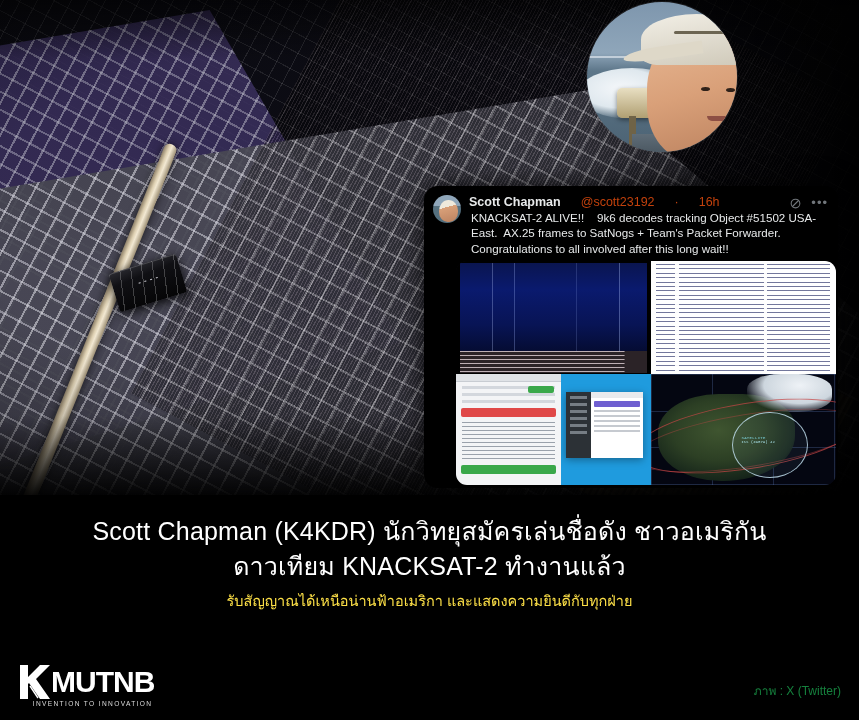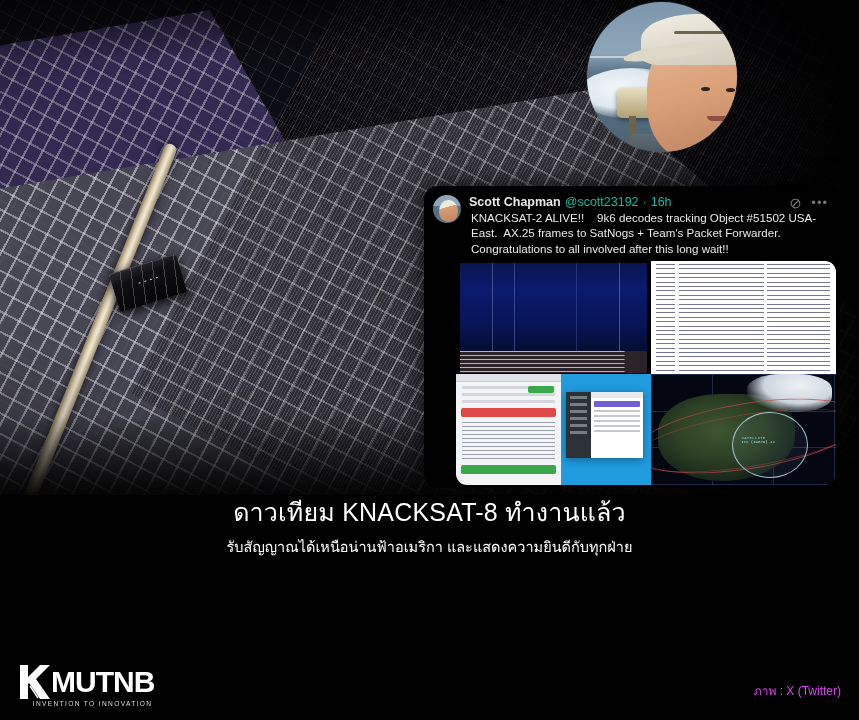--- a/index.html
+++ b/index.html
@@ -147,23 +147,23 @@
   .tw-head{display:flex;align-items:flex-start;padding:9px 10px 0 9px;}
   .tw-avatar{
     width:28px;height:28px;border-radius:50%;flex:0 0 28px;margin-right:8px;overflow:hidden;
     background:linear-gradient(#8fa6ba 0 38%,#55707f 38% 100%);position:relative;
   }
   .tw-avatar:after{
     content:"";position:absolute;left:6px;top:5px;width:19px;height:22px;border-radius:50% 50% 45% 45%;
     background:linear-gradient(165deg,#efe9dc 0 34%,#d9a079 34%,#bb8260 100%);
   }
   .tw-meta{flex:1 1 auto;min-width:0;}
-  .tw-nameline{display:flex;align-items:baseline;gap:4px;font-size:12.5px;line-height:15px;}
+  .tw-nameline{display:flex;align-items:baseline;gap:20px;font-size:12.5px;line-height:15px;}
   .tw-name{font-weight:bold;color:#e7e9ea;white-space:nowrap;}
-  .tw-handle,.tw-dot,.tw-time{color:#14b8a6;font-weight:normal;white-space:nowrap;}
+  .tw-handle,.tw-dot,.tw-time{color:#c2410c;font-weight:normal;white-space:nowrap;}
   .tw-actions{display:flex;align-items:center;gap:9px;padding-top:1px;}
   .grok-icon{width:13px;height:13px;color:#71767b;}
   .more-dots{color:#71767b;font-size:13px;letter-spacing:1px;line-height:10px;}
   .tw-text{
     padding:1px 12px 0 47px;margin-top:-14px;
     color:#e7e9ea;font-size:11.6px;line-height:15.4px;
     white-space:pre-wrap;word-break:break-word;
   }
 
   
@@ -250,32 +250,32 @@
   .fp-label{position:absolute;left:49%;top:56%;color:#7fd8e4;font-size:4px;
     font-family:"Liberation Mono","DejaVu Sans Mono",monospace;letter-spacing:.3px;white-space:nowrap;}
   .fp-label b{display:block;font-weight:normal;color:#aee9f2;font-size:3.5px;}
 
   
   #caption{position:absolute;left:0;top:495px;width:859px;height:160px;text-align:center;}
   .cap-l1,.cap-l2,.cap-l3{
     color:#fff;font-size:25px;line-height:35px;font-weight:normal;letter-spacing:.2px;
   }
   .cap-l1{padding-top:19px;}
-  .cap-sub{color:#ffffff;font-size:14.5px;line-height:20px;padding-top:7px;}
+  .cap-sub{color:#fde047;font-size:14.5px;line-height:20px;padding-top:7px;}
 
   
   #footer{position:absolute;left:0;top:655px;width:859px;height:65px;}
   .logo{position:absolute;left:20px;top:10px;}
   .logo-main{display:flex;align-items:center;}
   .logo-k{position:relative;width:30px;height:34px;margin-right:1px;}
   .logo-k svg{display:block;}
   .logo-word{font-size:30px;font-weight:bold;letter-spacing:-1px;color:#fff;line-height:30px;
              font-family:Liberation Sans, sans-serif;}
   .logo-tag{color:#ddd;font-size:6.6px;letter-spacing:1.35px;text-align:right;padding-right:2px;margin-top:1px;}
-  .credit{position:absolute;right:18px;top:26px;color:#d946ef;font-size:12px;}
+  .credit{position:absolute;right:18px;top:26px;color:#15803d;font-size:12px;}
 </style>
 </head>
 <body>
 
 <div id="hero">
   <div class="panel-layer wing-dark"></div>
   <div class="panel-layer wing-purple"></div>
   <div class="panel-layer wing-light"></div>
   <div class="ribs"></div>
   <div class="amber"></div>
@@ -381,21 +381,22 @@
       <div class="fp-label">
         <span>SATELLITE</span>
         <b>ISS (ZARYA) 42</b>
       </div>
     </div>
 
   </div>
 </div>
 
 <div id="caption">
-  <div class="cap-l3">ดาวเทียม KNACKSAT-8 ทำงานแล้ว</div>
+  <div class="cap-l1">Scott Chapman (K4KDR) นักวิทยุสมัครเล่นชื่อดัง ชาวอเมริกัน</div>
+  <div class="cap-l3">ดาวเทียม KNACKSAT-2 ทำงานแล้ว</div>
   <div class="cap-sub">รับสัญญาณได้เหนือน่านฟ้าอเมริกา และแสดงความยินดีกับทุกฝ่าย</div>
 </div>
 
 <div id="footer">
   <div class="logo">
     <div class="logo-main">
       <span class="logo-k">
         <svg width="30" height="34" viewBox="0 0 30 34">
           <path d="M0 0 H8 V12 L20 0 H30 L16 14 L30 34 H20 L9 18 L8 19 V34 H0 Z" fill="#ffffff"></path>
           <path d="M9 20 L19 34 H11 Z" fill="#000000"></path>

